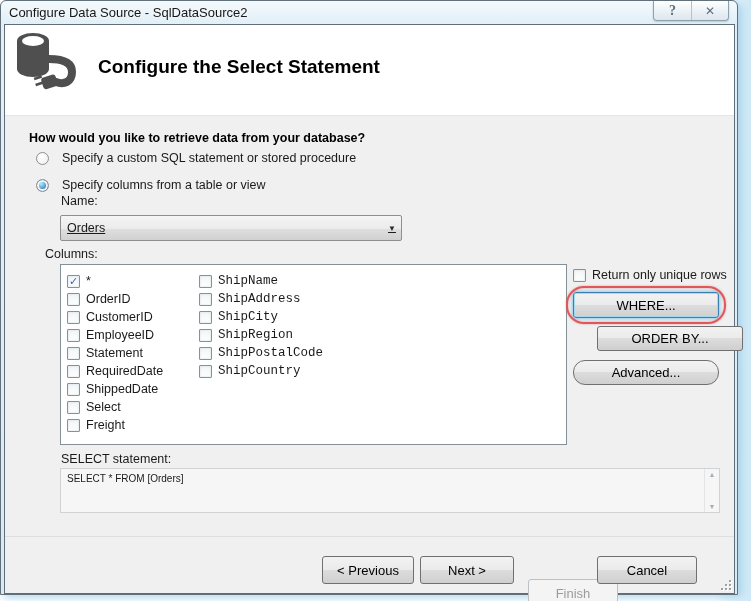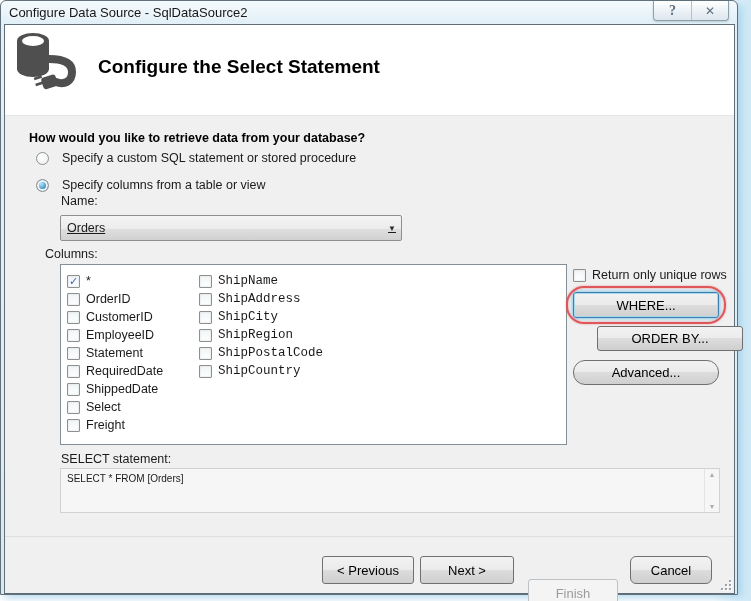--- a/index.html
+++ b/index.html
@@ -294,21 +294,21 @@
       <div class="sql-scroll">
         <span>▲</span>
         <span>▼</span>
       </div>
     </div>
 
     <div class="footer-sep"></div>
     <div class="btn footer-btn" style="left:415px; width:94px;">Next &gt;</div>
     <div class="btn footer-btn" style="left:317px; width:92px;">&lt; Previous</div>
     <div class="btn footer-btn disabled" style="left:523px; width:90px;">Finish</div>
-    <div class="btn footer-btn" style="left:625px; width:82px;border-radius:6px;">Cancel</div>
+    <div class="btn footer-btn" style="left:592px; width:100px;">Cancel</div>
 
     <div class="grip">
         <i></i>
         <i></i>
         <i></i>
         <i></i>
         <i></i>
         <i></i>
       </div>
   </div>

